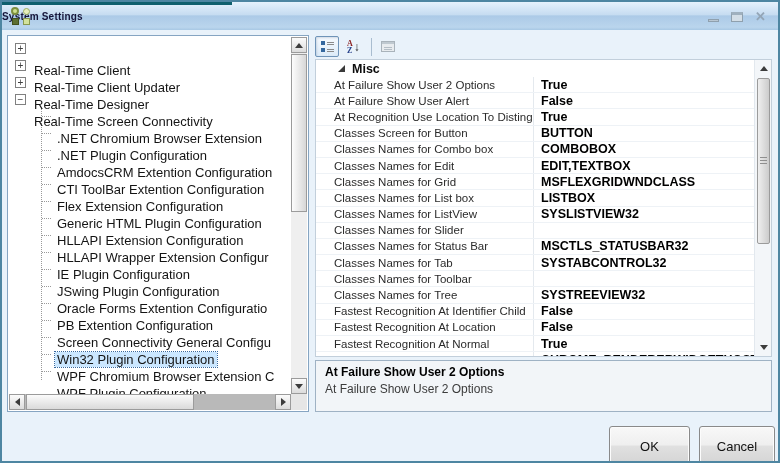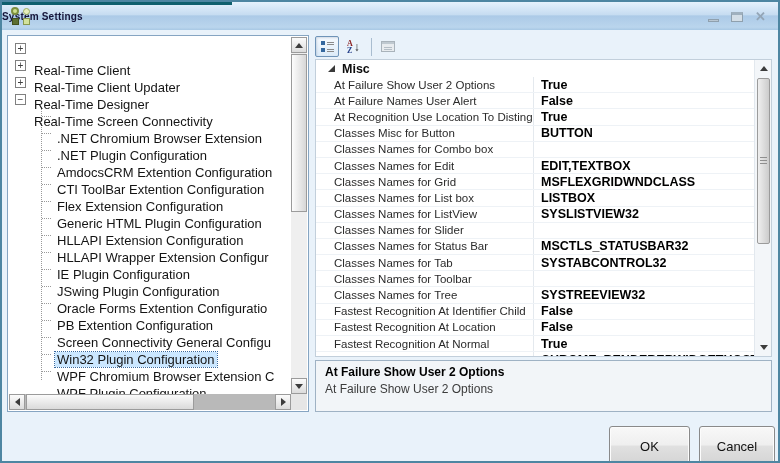--- a/index.html
+++ b/index.html
@@ -75,21 +75,21 @@
   .az-letters .z{color:#27418a;}
   .az-arrow{font-size:12px;color:#222;line-height:12px;}
   .tsep{width:1px;height:18px;background:#a9bdd0;margin:0 3px;}
   .pp-icon{position:relative;width:14px;height:11px;border:1px solid #a9b3bb;background:#e8ecef;}
   .pp-icon::before{content:"";position:absolute;top:0;left:0;right:0;height:2px;background:#bfc9d0;}
   .pp-icon::after{content:"";position:absolute;top:5px;left:2px;width:8px;height:1px;background:#b4bec6;box-shadow:0 2px 0 #b4bec6;}
   
   .pgrid{position:absolute;left:313px;top:57px;width:457px;height:298px;
     background:#fff;border:1px solid #c2cfdb;}
   .rows-viewport{position:absolute;top:0;left:0;right:17px;bottom:0;overflow:hidden;}
-  .cat-row{height:17px;display:flex;align-items:center;gap:7px;padding-left:12px;}
+  .cat-row{height:17px;display:flex;align-items:center;gap:7px;padding-left:22px;}
   .cat-arrow{width:0;height:0;border-left:7px solid transparent;border-bottom:7px solid #3a3a3a;}
   .cat-label{font-weight:bold;font-size:12.5px;color:#0d0d0d;}
   .prow{height:16.2px;display:flex;border-bottom:1px solid #eef2f6;}
   .pname{width:218px;padding-left:18px;padding-right:2px;font-size:11.5px;color:#2b2b2b;
     border-right:1px solid #e4e9ee;overflow:hidden;white-space:nowrap;display:flex;align-items:center;}
   .pval{flex:1;padding-left:7px;font-size:12.5px;font-weight:bold;color:#000;
     overflow:hidden;white-space:nowrap;display:flex;align-items:center;}
   .grid-vscroll{position:absolute;top:0;right:0;width:17px;bottom:0;background:#f3f6f9;border-left:1px solid #e2e8ee;}
   .grid-vscroll .up{top:1px;left:1px;width:15px;height:15px;background:#f3f6f9;border:none;}
   .grid-vscroll .down{bottom:1px;left:1px;width:15px;height:15px;background:#f3f6f9;border:none;}
@@ -252,33 +252,34 @@
       <div class="cat-row">
         <span class="cat-arrow"></span>
         <span class="cat-label">Misc</span>
       </div>
       <div id="pgrid-rows">
           <div class="prow">
             <div class="pname">At Failure Show User 2 Options</div>
             <div class="pval">True</div>
           </div>
           <div class="prow">
-            <div class="pname">At Failure Names User Alert</div>
+            <div class="pname">At Failure Show User Alert</div>
             <div class="pval">False</div>
           </div>
           <div class="prow">
             <div class="pname">At Recognition Use Location To Distinguis</div>
             <div class="pval">True</div>
           </div>
           <div class="prow">
-            <div class="pname">Classes Misc for Button</div>
+            <div class="pname">Classes Screen for Button</div>
             <div class="pval">BUTTON</div>
           </div>
           <div class="prow">
             <div class="pname">Classes Names for Combo box</div>
+            <div class="pval">COMBOBOX</div>
           </div>
           <div class="prow">
             <div class="pname">Classes Names for Edit</div>
             <div class="pval">EDIT,TEXTBOX</div>
           </div>
           <div class="prow">
             <div class="pname">Classes Names for Grid</div>
             <div class="pval">MSFLEXGRIDWNDCLASS</div>
           </div>
           <div class="prow">

